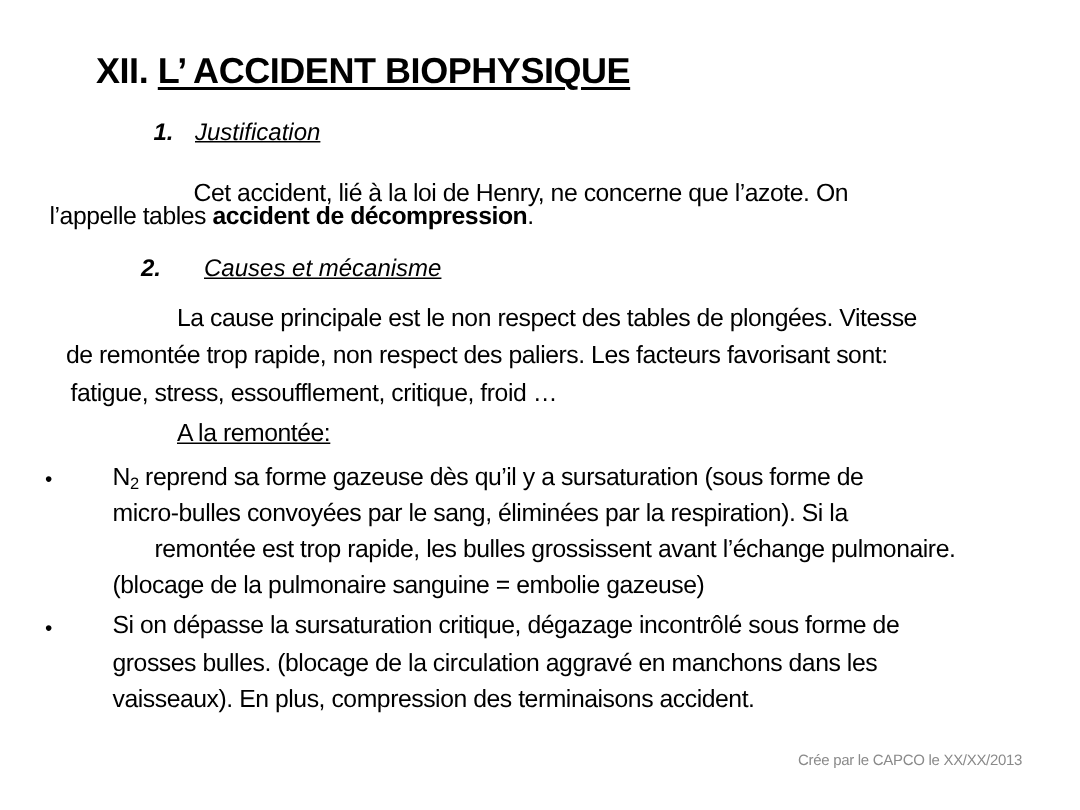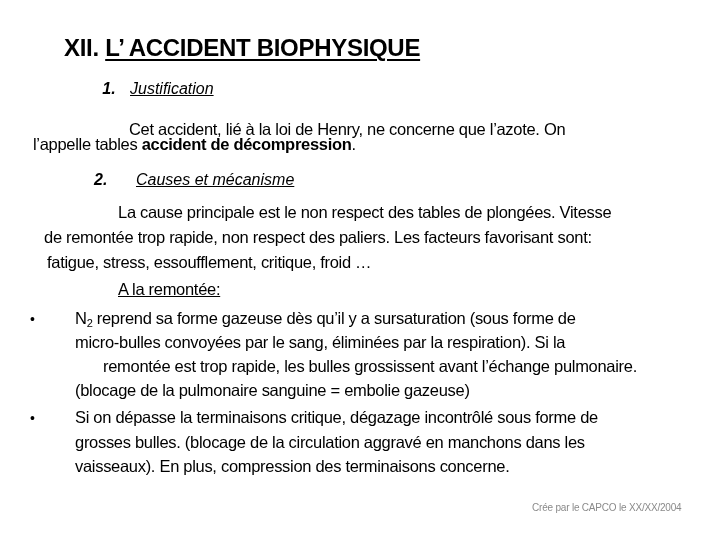--- a/index.html
+++ b/index.html
@@ -46,17 +46,17 @@
 
 <div class="abs bullet" style="left:30px; top:311px;">•</div>
 <div class="abs p" style="left:75px; top:309px;">
   <span>N</span><span class="sub">2</span><span> reprend sa forme gazeuse dès qu’il y a sursaturation (sous forme de</span>
 </div>
 <div class="abs p" style="left:75px; top:333px;">micro-bulles convoyées par le sang, éliminées par la respiration). Si la</div>
 <div class="abs p" style="left:75px; top:357px;margin-left:28px;">remontée est trop rapide, les bulles grossissent avant l’échange pulmonaire.</div>
 <div class="abs p" style="left:75px; top:381px;">(blocage de la pulmonaire sanguine = embolie gazeuse)</div>
 
 <div class="abs bullet" style="left:30px; top:410px;">•</div>
-<div class="abs p" style="left:75px; top:408px;">Si on dépasse la terminaisons critique, dégazage incontrôlé sous forme de</div>
+<div class="abs p" style="left:75px; top:408px;">Si on dépasse la sursaturation critique, dégazage incontrôlé sous forme de</div>
 <div class="abs p" style="left:75px; top:433px;">grosses bulles. (blocage de la circulation aggravé en manchons dans les</div>
-<div class="abs p" style="left:75px; top:457px;">vaisseaux). En plus, compression des terminaisons concerne.</div>
+<div class="abs p" style="left:75px; top:457px;">vaisseaux). En plus, compression des terminaisons accident.</div>
 
-<div class="abs footer">Crée par le CAPCO le XX/XX/2004</div>
+<div class="abs footer">Crée par le CAPCO le XX/XX/2013</div>
 
 </body></html>

